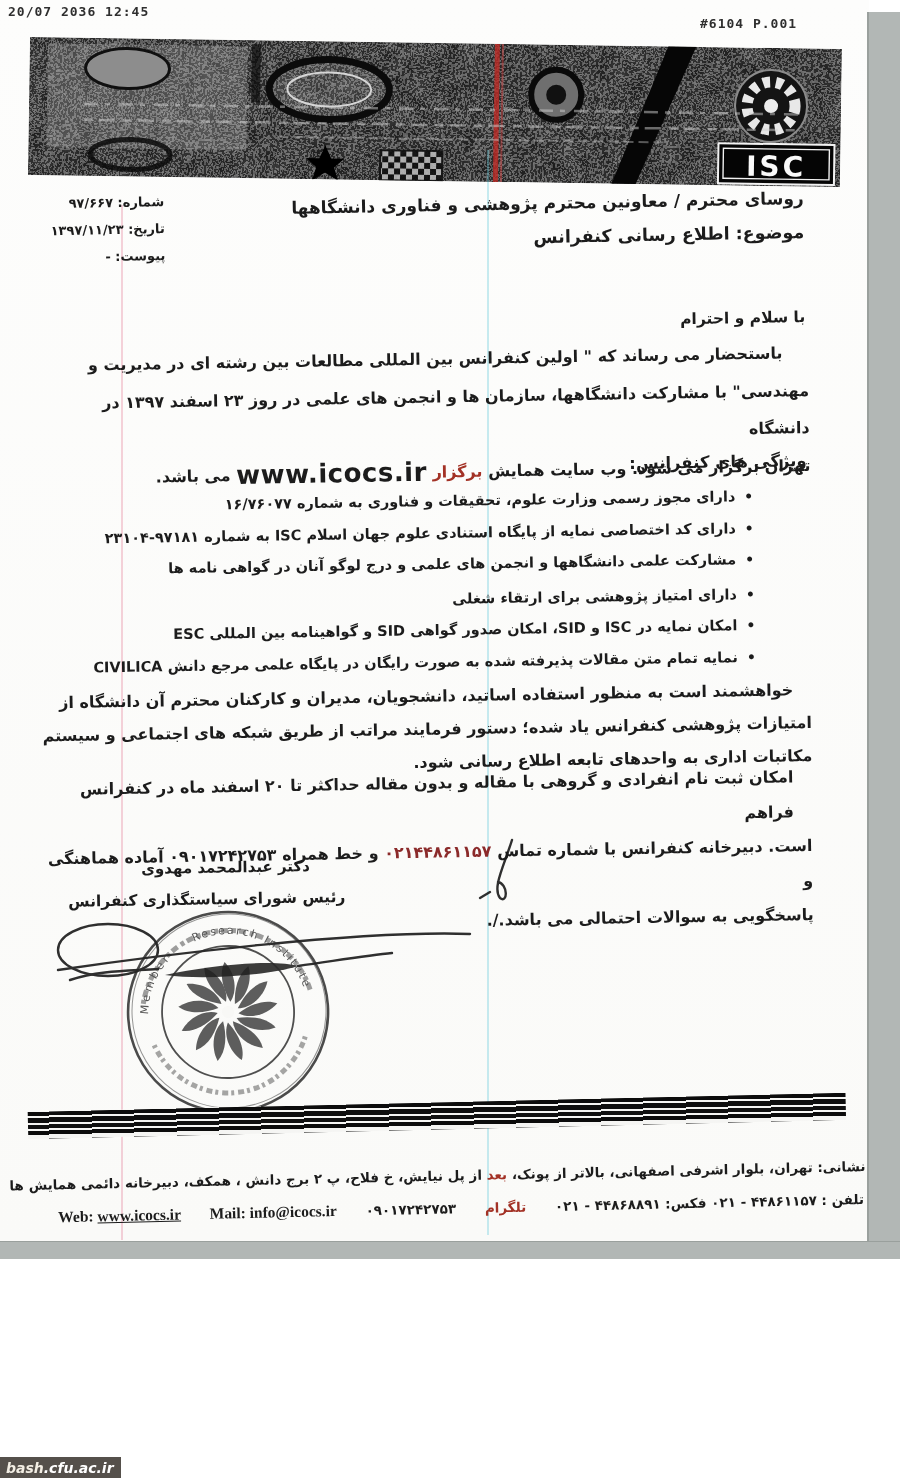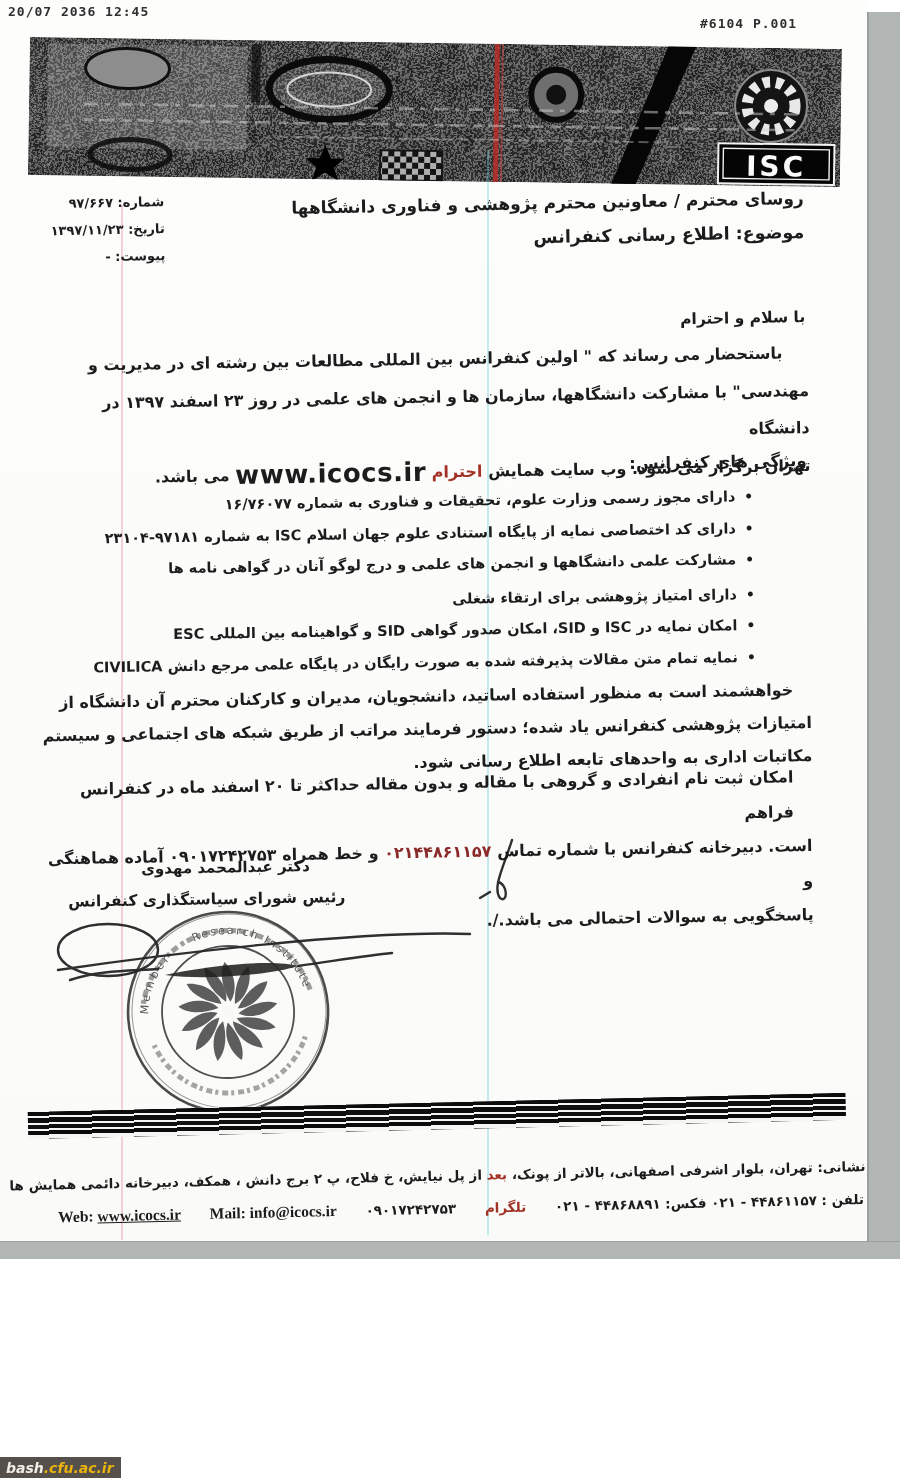--- a/index.html
+++ b/index.html
@@ -58,21 +58,21 @@
   .foot1{right:35px;top:1158px;font-size:13.5px;font-weight:bold;direction:rtl;text-align:right;white-space:nowrap;
          transform:rotate(-1.3deg);transform-origin:100% 0;}
   .foot2{left:58px;top:1190px;width:806px;direction:rtl;display:flex;align-items:baseline;justify-content:space-between;
          font-size:13.5px;font-weight:bold;transform:rotate(-1.3deg);transform-origin:100% 50%;white-space:nowrap;}
   .latin{direction:ltr;unicode-bidi:isolate;font-family:"Liberation Serif","DejaVu Serif",serif;font-size:15.5px;font-weight:bold;}
   .uline{text-decoration:underline;}
   
   .wm{left:0;top:1457px;height:21px;background:#55504b;display:flex;align-items:center;padding:0 7px 0 6px;
       font-family:"DejaVu Sans",sans-serif;font-size:14px;font-weight:bold;font-style:italic;letter-spacing:0;}
   .wm .w1{color:#f3eee4;}
-  .wm .w2{color:#eab308;}
+  .wm .w2{color:#ffffff;}
 </style>
 </head>
 <body>
 
 <div id="canvas">
 
   <div class="abs paper"></div>
   <div class="abs edge-right-line"></div>
   <div class="abs edge-right"></div>
   <div class="abs edge-bottom"></div>
@@ -163,21 +163,21 @@
     <div class="subj">موضوع: اطلاع رسانی کنفرانس</div>
   </div>
 
   <div class="abs rtl salute">با سلام و احترام</div>
 
   <div class="abs rtl para p1">
     <div class="indent">باستحضار می رساند که " اولین کنفرانس بین المللی مطالعات بین رشته ای در مدیریت و</div>
     <div>مهندسی" با مشارکت دانشگاهها، سازمان ها و انجمن های علمی در روز ۲۳ اسفند ۱۳۹۷ در دانشگاه</div>
     <div>
       <span>تهران برگزار می شود. وب سایت همایش</span>
-      <span class="red-word">احترام</span>
+      <span class="red-word">برگزار</span>
       <span class="url-big">www.icocs.ir</span>
       <span>می باشد.</span>
     </div>
   </div>
 
   <div class="abs rtl features-h">ویژگی های کنفرانس:</div>
 
   <div class="abs bullets">
     <div class="bullet">
       <span class="mark">•</span>

